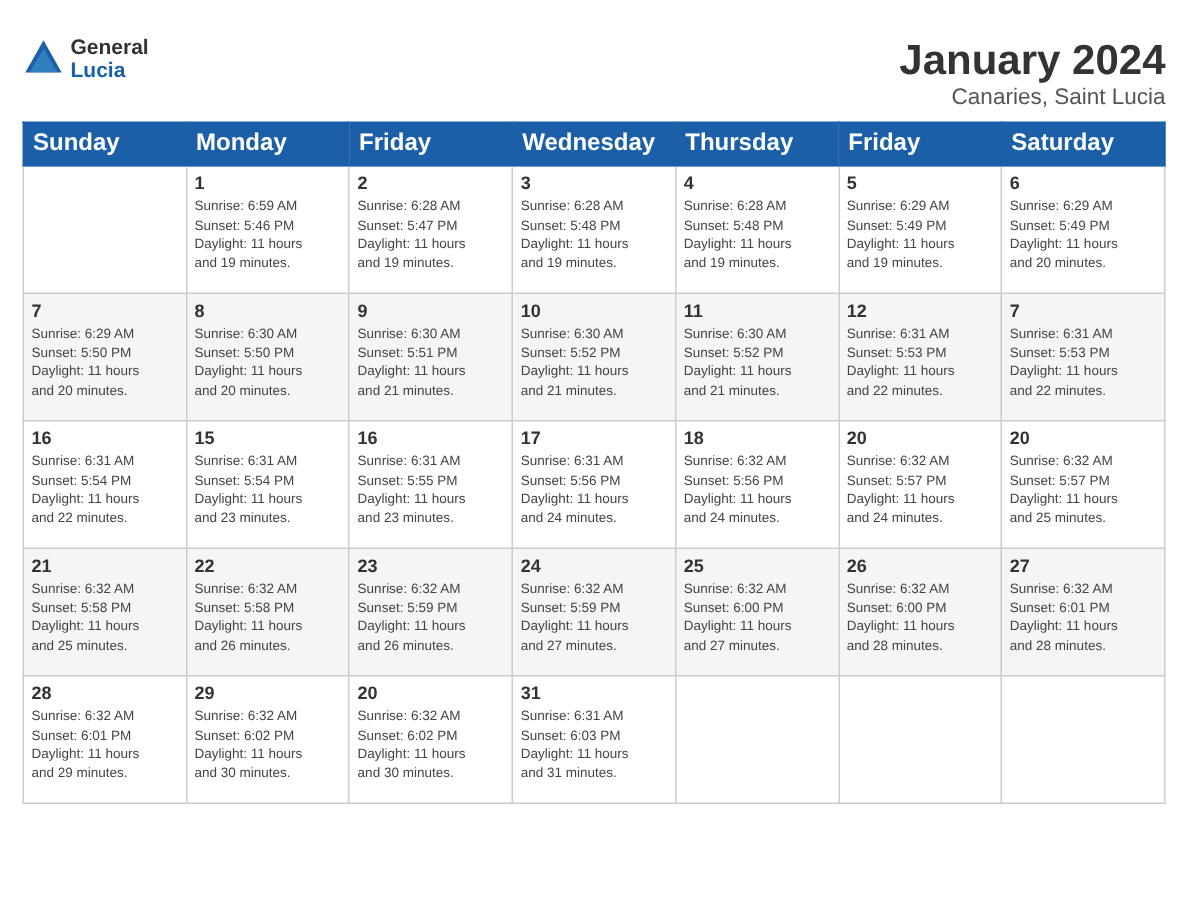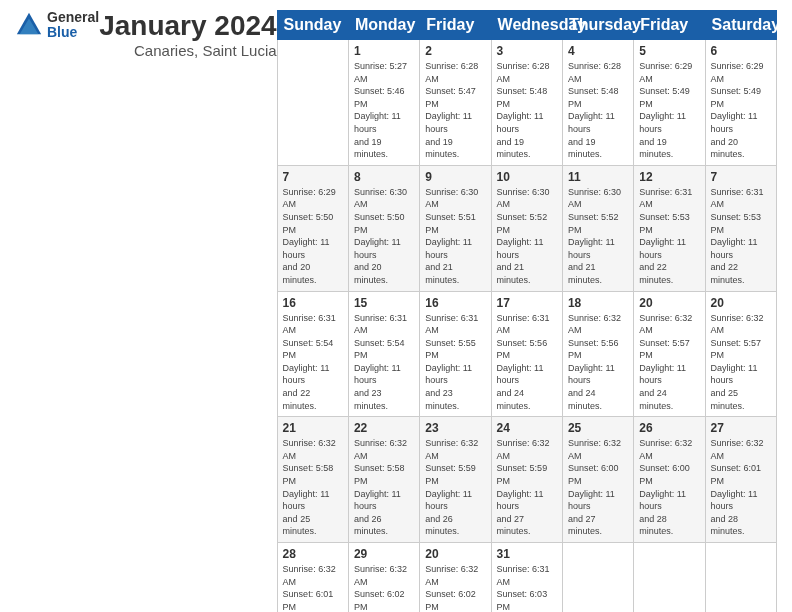--- a/index.html
+++ b/index.html
@@ -6,23 +6,23 @@
     body {
       font-family: Arial, sans-serif;
       background: #fff;
       width: 792px;
       height: 612px;
       overflow: hidden;
     }
     .page {
       width: 792px;
       height: 488px;
-      padding: 10px 15px;
+      padding: 24px 15px;
       display: flex;
-      flex-direction: row;
+      flex-direction: column;
     }
     .header-area {
       display: flex;
       justify-content: space-between;
       align-items: flex-start;
       margin-bottom: 8px;
     }
     .logo {
       display: flex;
       align-items: center;
@@ -112,21 +112,21 @@
 
 <div class="page">
   <div class="header-area">
     <div class="logo">
       <svg class="logo-icon" viewBox="0 0 30 30">
         <polygon points="15,2 28,25 2,25" fill="#1a5fa8"></polygon>
         <polygon points="15,8 25,25 5,25" fill="#4a9fd4" opacity="0.5"></polygon>
       </svg>
       <div class="logo-text">
         <span class="logo-general">General</span>
-        <span class="logo-blue">Blue</span>
+        <span class="logo-blue">Lucia</span>
       </div>
     </div>
     <div class="title-area">
       <div class="main-title">January 2024</div>
       <div class="subtitle">Canaries, Saint Lucia</div>
     </div>
   </div>
 
   <table class="calendar">
     <thead>
@@ -138,21 +138,21 @@
         <th>Thursday</th>
         <th>Friday</th>
         <th>Saturday</th>
       </tr>
     </thead>
     <tbody id="calendar-body">
     <tr>
           <td class="empty-cell"></td>
           <td>
             <span class="day-number">1</span>
-            <div class="day-info" style="white-space: pre-line;">Sunrise: 5:27 AM
+            <div class="day-info" style="white-space: pre-line;">Sunrise: 6:59 AM
 Sunset: 5:46 PM
 Daylight: 11 hours
 and 19 minutes.</div>
           </td>
           <td>
             <span class="day-number">2</span>
             <div class="day-info" style="white-space: pre-line;">Sunrise: 6:28 AM
 Sunset: 5:47 PM
 Daylight: 11 hours
 and 19 minutes.</div>

